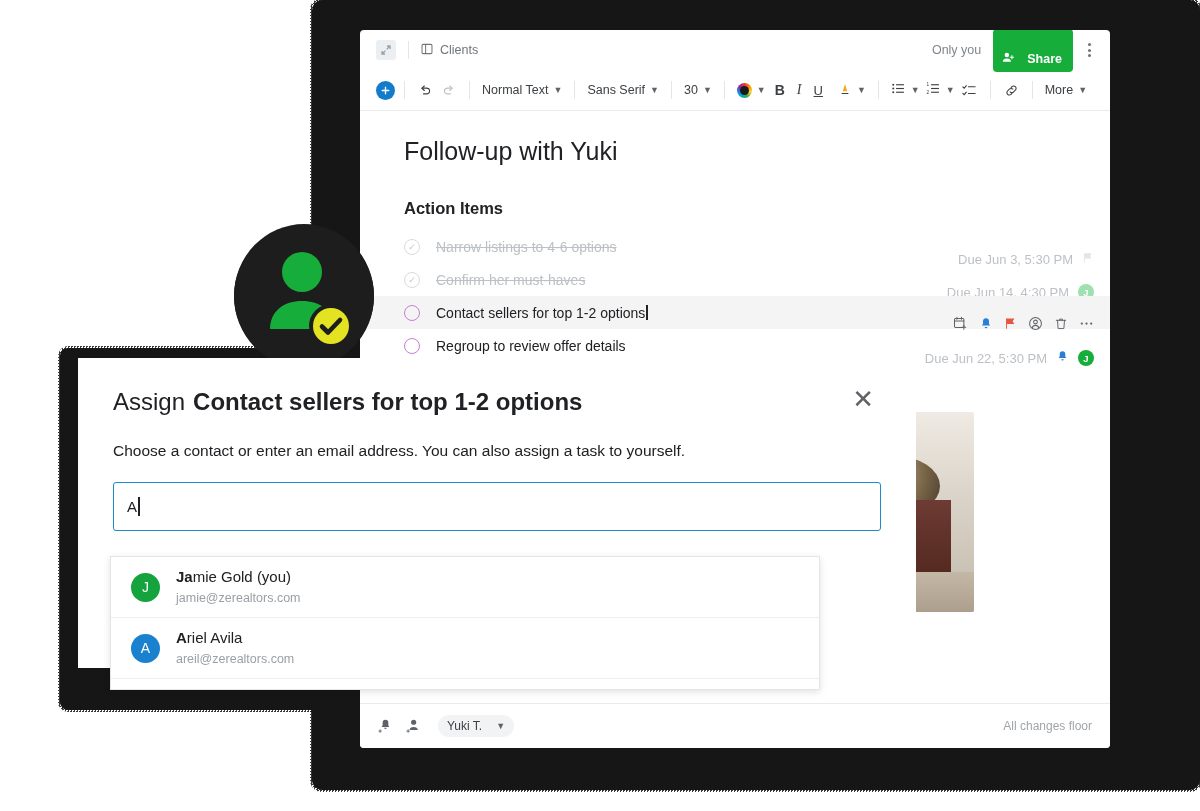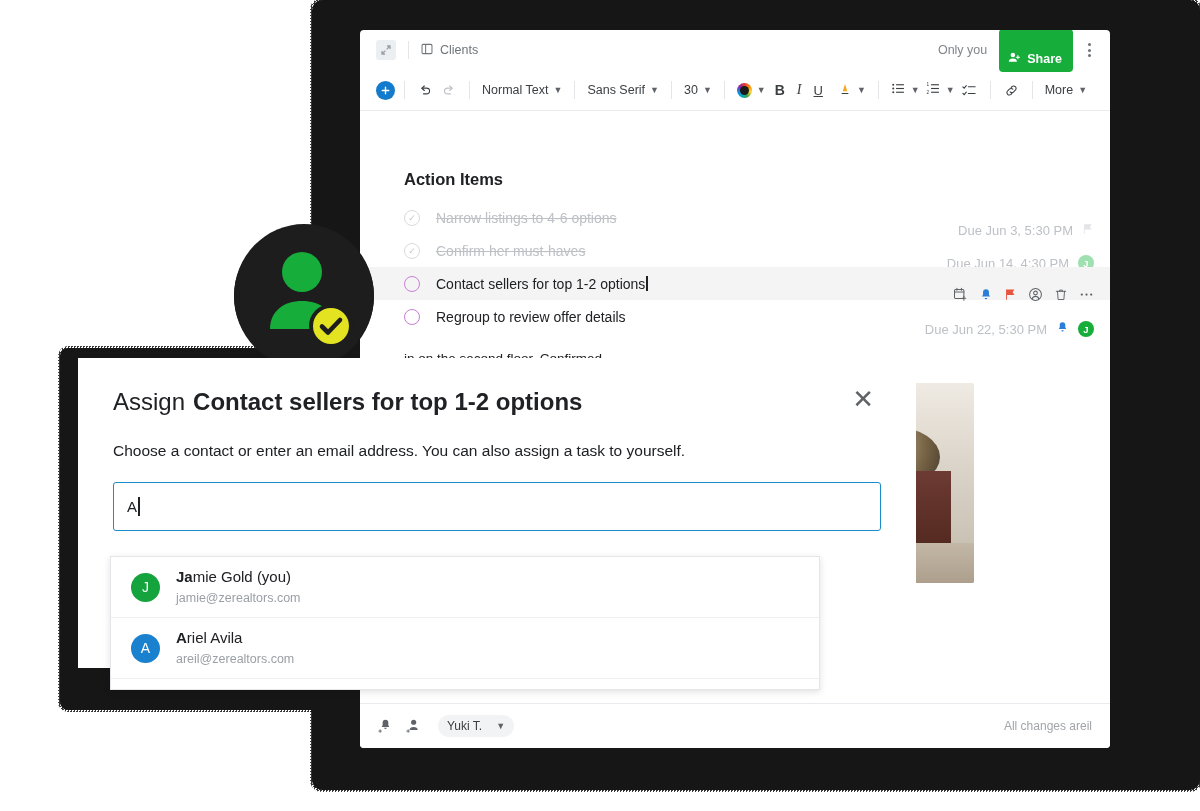--- a/index.html
+++ b/index.html
@@ -88,21 +88,21 @@
     display: flex; align-items: center; gap: 7px;
     color: #70757a; font-size: 12.5px;
   }
   .only-you {
     margin-left: auto;
     color: #80868b;
     font-size: 12.5px;
     padding-right: 12px;
   }
   .share-btn {
-    display: flex; align-items: center; gap: 6px;
+    display: flex; align-items: center; gap: 12px;
     background: #16ad3b;
     color: #fff;
     font-size: 12.5px;
     font-weight: bold;
     border-radius: 4px;
     padding: 22px 11px 5px 9px;
   }
   .kebab {
     margin-left: 10px;
     color: #70757a;
@@ -535,20 +535,21 @@
       </svg>
     </div>
     <div class="tool-sep"></div>
     <div class="tool-txt">
       <span>More</span>
       <span class="caret">▼</span>
     </div>
   </div>
 
   <div class="doc-body">
+    <h1 class="doc-h1">Follow-up with Yuki</h1>
     <div class="doc-h2">Action Items</div>
 
     <div class="task-row done">
       <span class="task-check done">✓</span>
       <span class="task-label">Narrow listings to 4-6 options</span>
       <span class="task-meta">
         <span class="task-due">Due Jun 3, 5:30 PM</span>
         <span class="flag-gray">
           <svg width="12" height="12" viewBox="0 0 14 14" fill="currentColor">
               <path d="M3 1.6h8.2l-1.9 3 1.9 3H3z"></path>
@@ -658,21 +659,21 @@
       <svg width="16" height="16" viewBox="0 0 18 18" fill="currentColor">
         <circle cx="8.6" cy="4.8" r="2.9"></circle>
         <path d="M4 13.6c0-2.3 2-3.6 4.6-3.6s4.6 1.3 4.6 3.6z"></path>
         <path d="M2.4 13.2v3M0.9 14.7h3" stroke="currentColor" stroke-width="1" stroke-linecap="round"></path>
       </svg>
     </span>
     <span class="yuki-chip">
       <span>Yuki T.</span>
       <span class="caret">▼</span>
     </span>
-    <span class="saved-text">All changes areil</span>
+    <span class="saved-text">All changes floor</span>
   </div>
 </div>
 
 <div id="assign-art">
   <svg width="140" height="144" viewBox="0 0 140 144">
     <circle cx="70" cy="72" r="70" fill="#1d1d1d"></circle>
     <circle cx="68" cy="48" r="20" fill="#16ad3b"></circle>
     <path d="M36 105c0-18 14-28 32-28s32 10 32 28z" fill="#16ad3b"></path>
     <circle cx="97" cy="102" r="22" fill="#1d1d1d"></circle>
     <circle cx="97" cy="102" r="18" fill="#e3e322"></circle>

